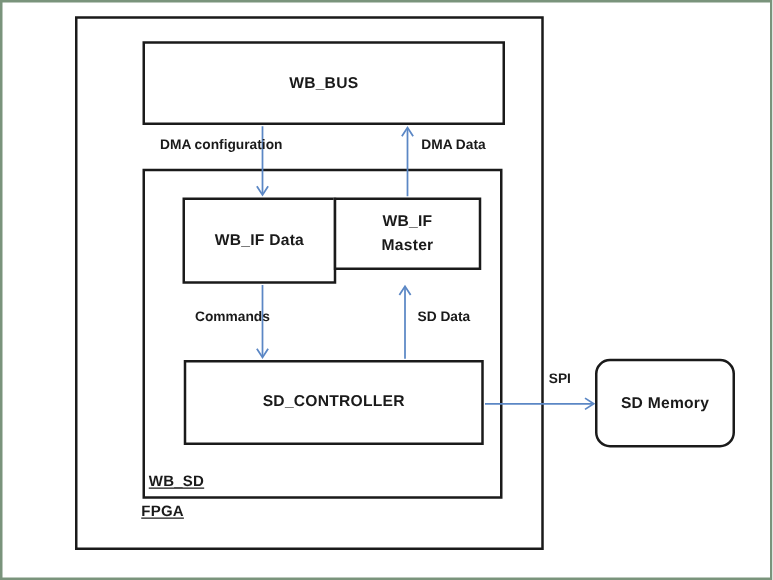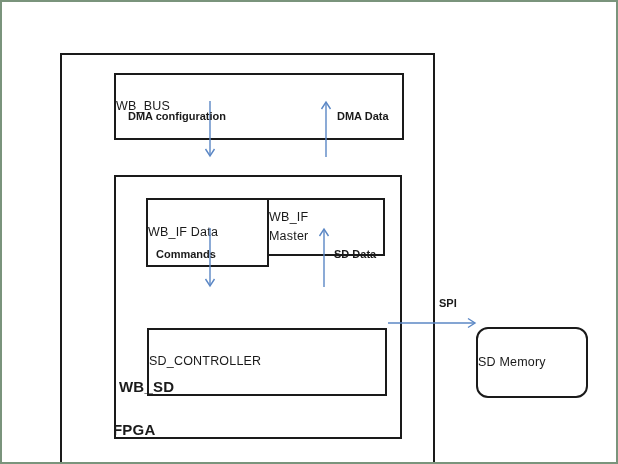--- a/index.html
+++ b/index.html
@@ -15,49 +15,50 @@
     background: #ffffff;
     border: 2px solid #7a947c;
     overflow: hidden;
   }
   .box {
     position: absolute;
     border: 2px solid #1a1a1a;
     background: #ffffff;
     display: flex;
     align-items: center;
+    justify-content: center;
     text-align: center;
-    font-weight: normal;
+    font-weight: bold;
     font-size: 12.5px;
     letter-spacing: 0.2px;
     white-space: pre-line;
     line-height: 1.55;
-    margin-top: 40px;
   }
   .container-box {
     background: transparent;
     display: block;
   }
   .fpga          { left: 58px;  top: 11px;  width: 375px; height: 427px; z-index: 1; }
   .wb-sd         { left: 112px; top: 133px; width: 288px; height: 264px; z-index: 2; }
   .wb-bus        { left: 112px; top: 31px;  width: 290px; height: 67px;  z-index: 3; }
   .wb-if-slave   { left: 144px; top: 156px; width: 123px; height: 69px;  z-index: 3; }
   .wb-if-master  { left: 265px; top: 156px; width: 118px; height: 58px;  z-index: 3; }
   .sd-controller { left: 145px; top: 286px; width: 240px; height: 68px;  z-index: 3; }
   .sd-memory     { left: 474px; top: 285px; width: 112px; height: 71px;  z-index: 3; border-radius: 12px; }
   .corner-label {
     position: absolute;
     font-weight: bold;
-    font-size: 15px;
+    font-size: 12px;
     letter-spacing: 0.2px;
     z-index: 4;
     background: transparent;
+    text-decoration: underline;
   }
   .lbl-wb-sd { left: 117px; top: 376px; }
-  .lbl-fpga  { left: 63px;  top: 419px; padding-left: 48px; }
+  .lbl-fpga  { left: 63px;  top: 400px; padding-left: 48px; }
   .arrow-label {
     position: absolute;
     font-size: 11px;
     font-weight: 600;
     z-index: 5;
     white-space: nowrap;
   }
   .lbl-dma-config { left: 94px;  top: 108px; padding-left: 32px; }
   .lbl-dma-data   { left: 335px; top: 108px; }
   .lbl-commands   { left: 118px; top: 246px; margin-left: 36px; }

